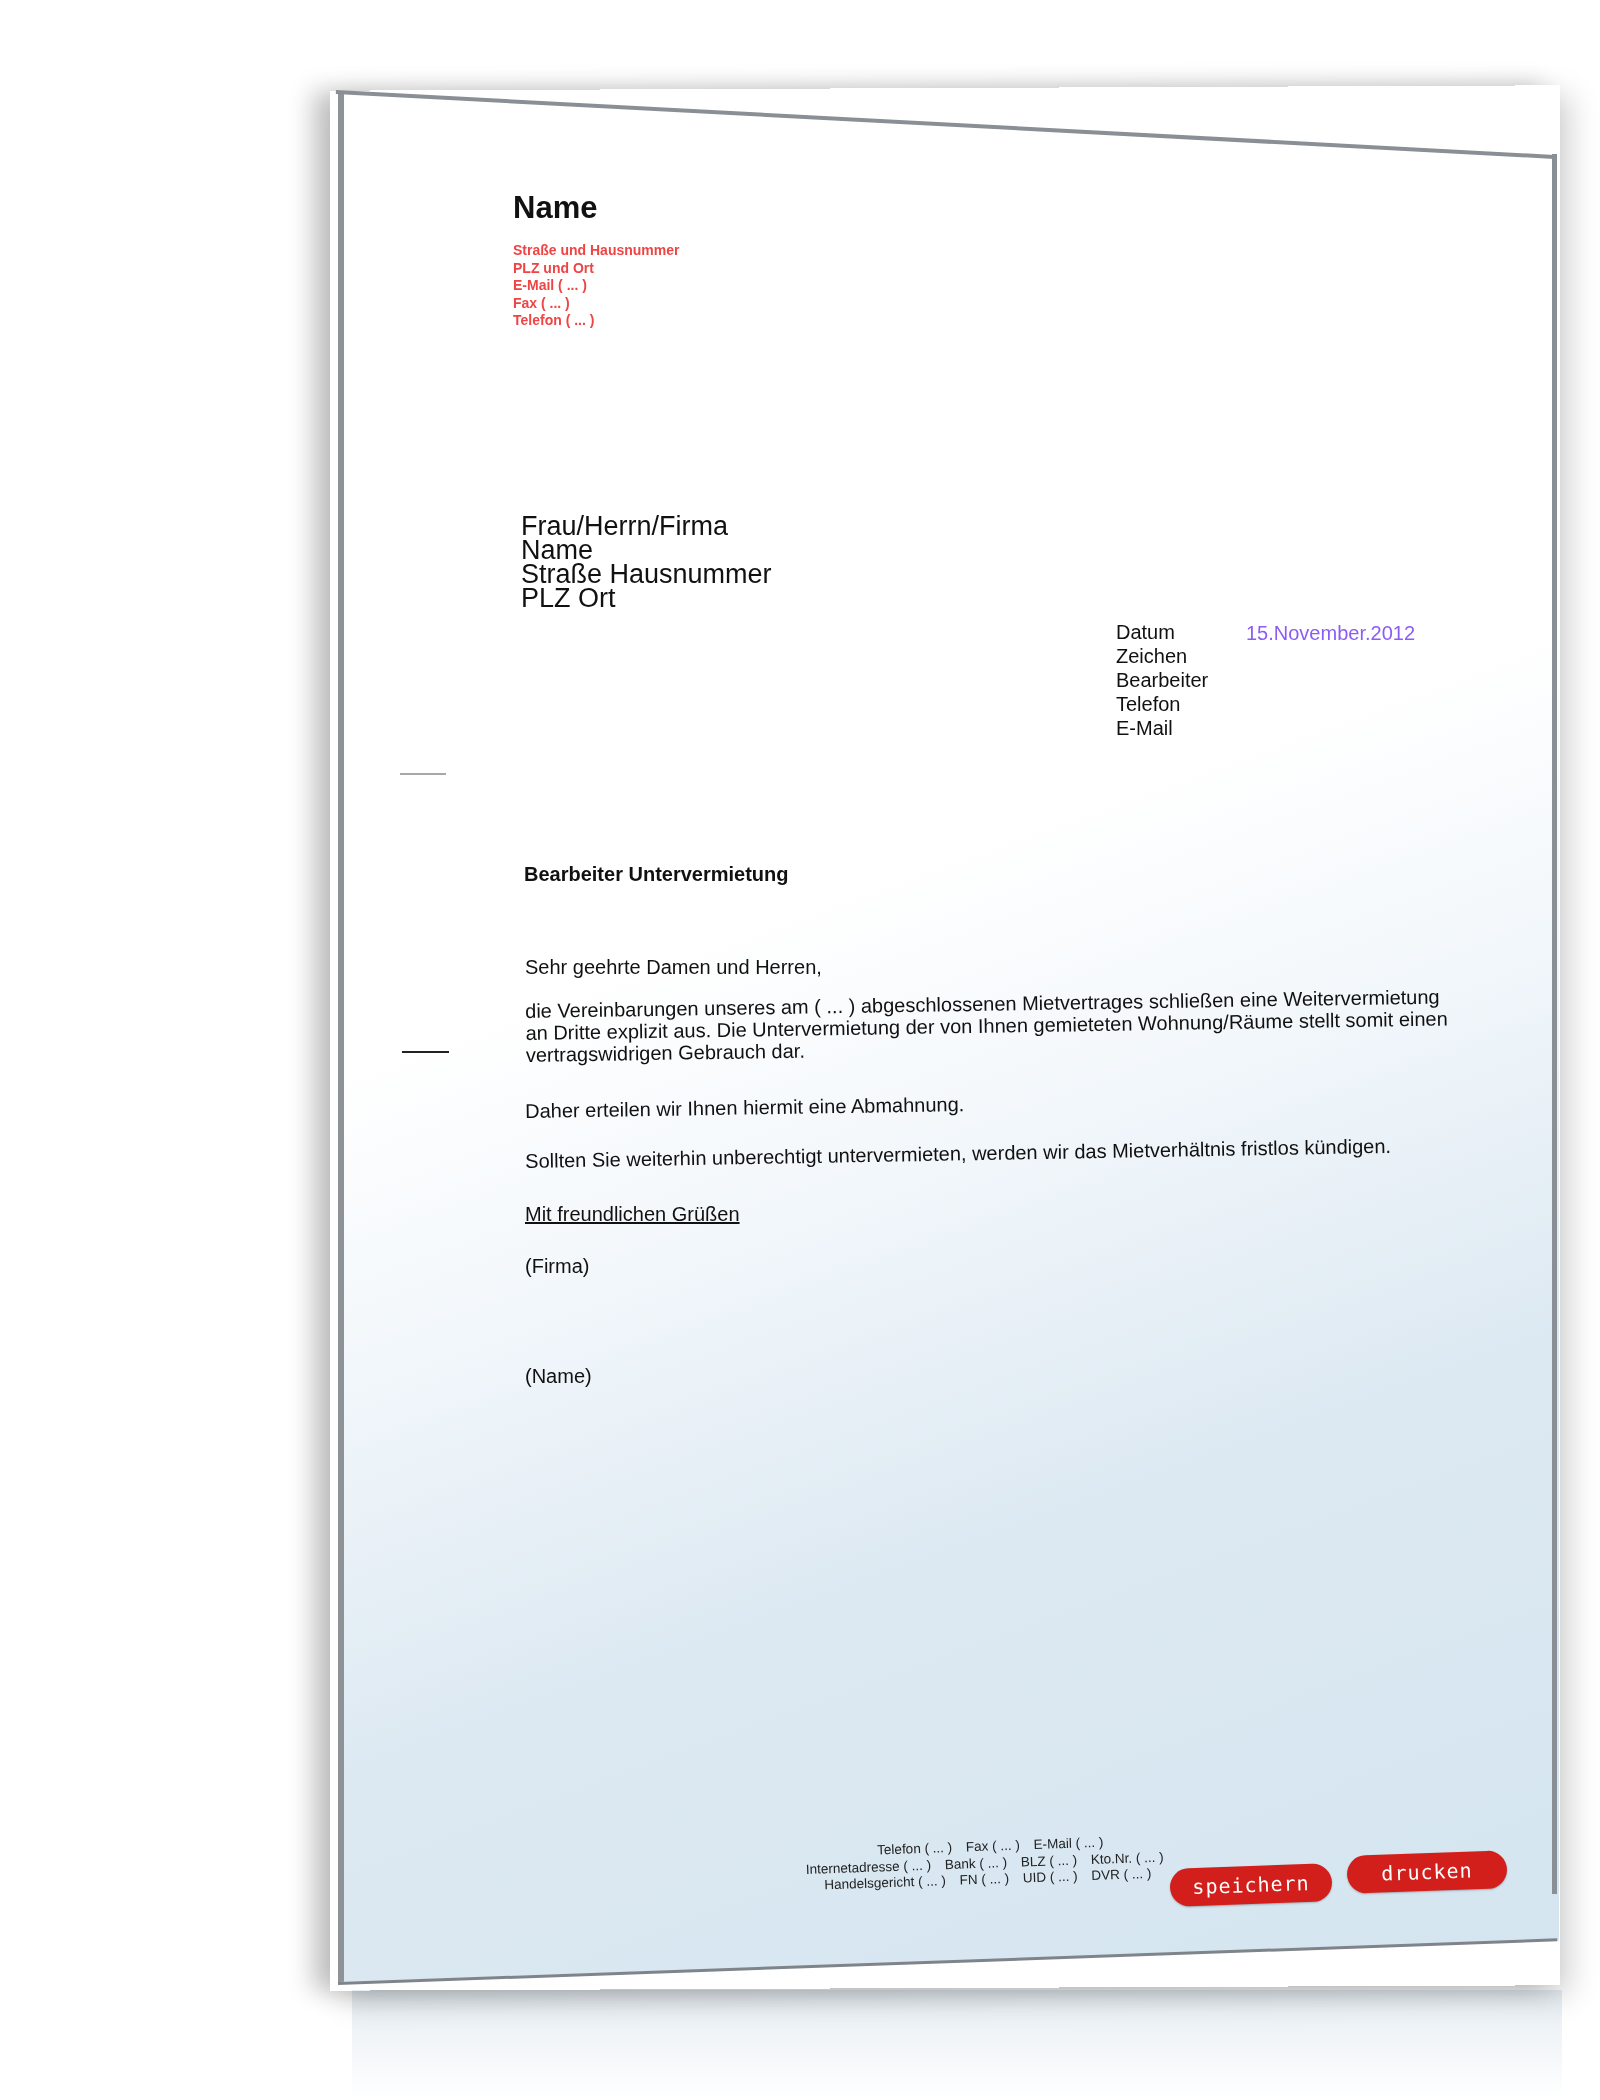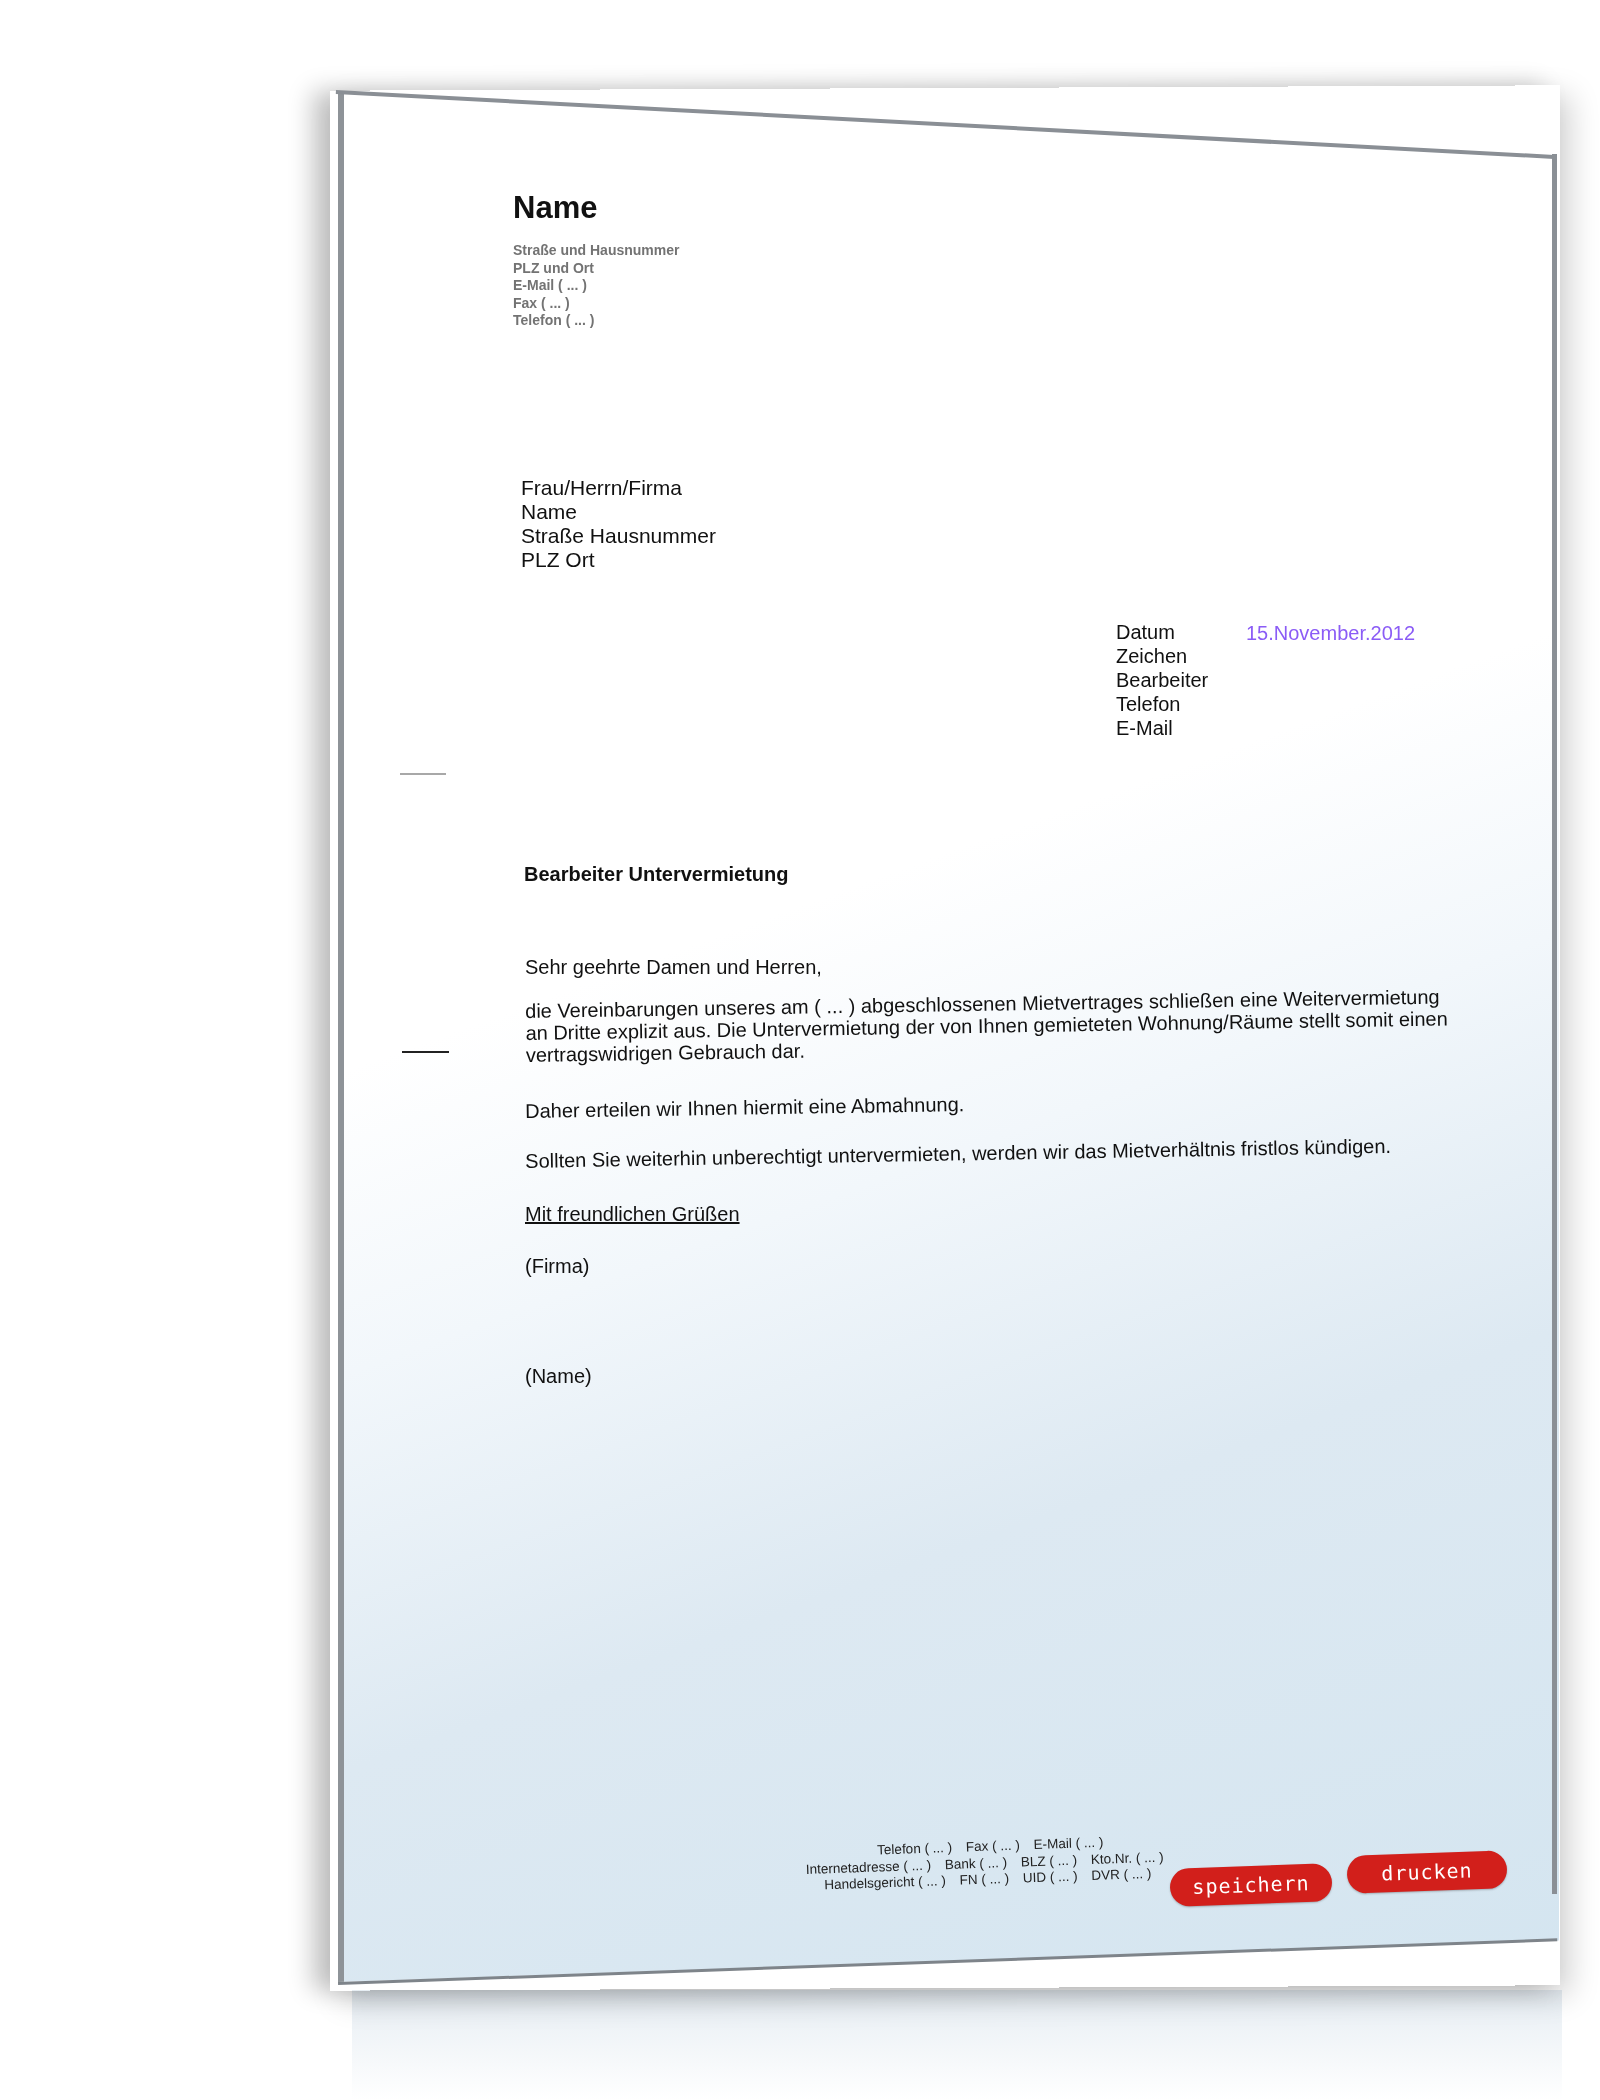--- a/index.html
+++ b/index.html
@@ -89,26 +89,26 @@
       z-index: 3;
     }
     .abs { position: absolute; }
 
     .sender-name {
       left: 513px; top: 190px;
       font-size: 31px; font-weight: bold; color: #111;
     }
     .sender-lines {
       left: 513px; top: 242px;
-      font-size: 14px; font-weight: bold; color: #737373;
+      font-size: 14px; font-weight: bold; color: #ef4444;
       line-height: 17.5px;
     }
     .recipient {
-      left: 521px; top: 476px;
-      font-size: 21px; color: #111;
+      left: 521px; top: 514px;
+      font-size: 27px; color: #111;
       line-height: 24px;
     }
     .meta {
       left: 1116px; top: 620px;
       font-size: 20px; color: #111;
       line-height: 24px;
     }
     .meta-date {
       left: 1246px; top: 622px;
       font-size: 20px; color: #8b5cf6;

